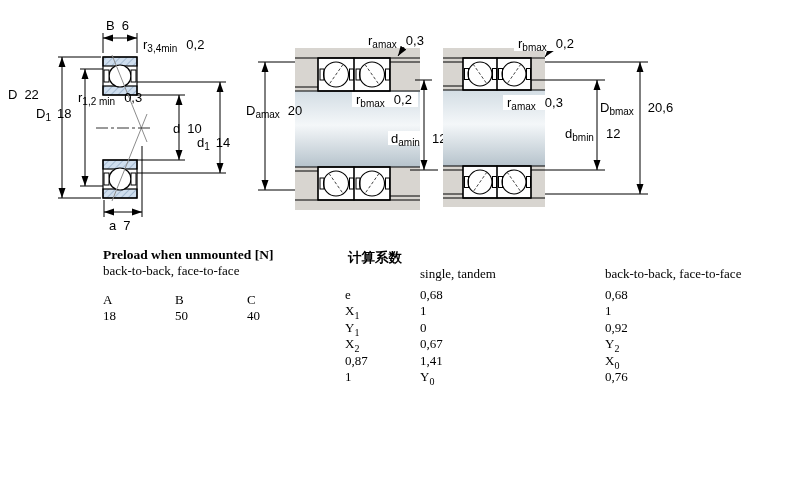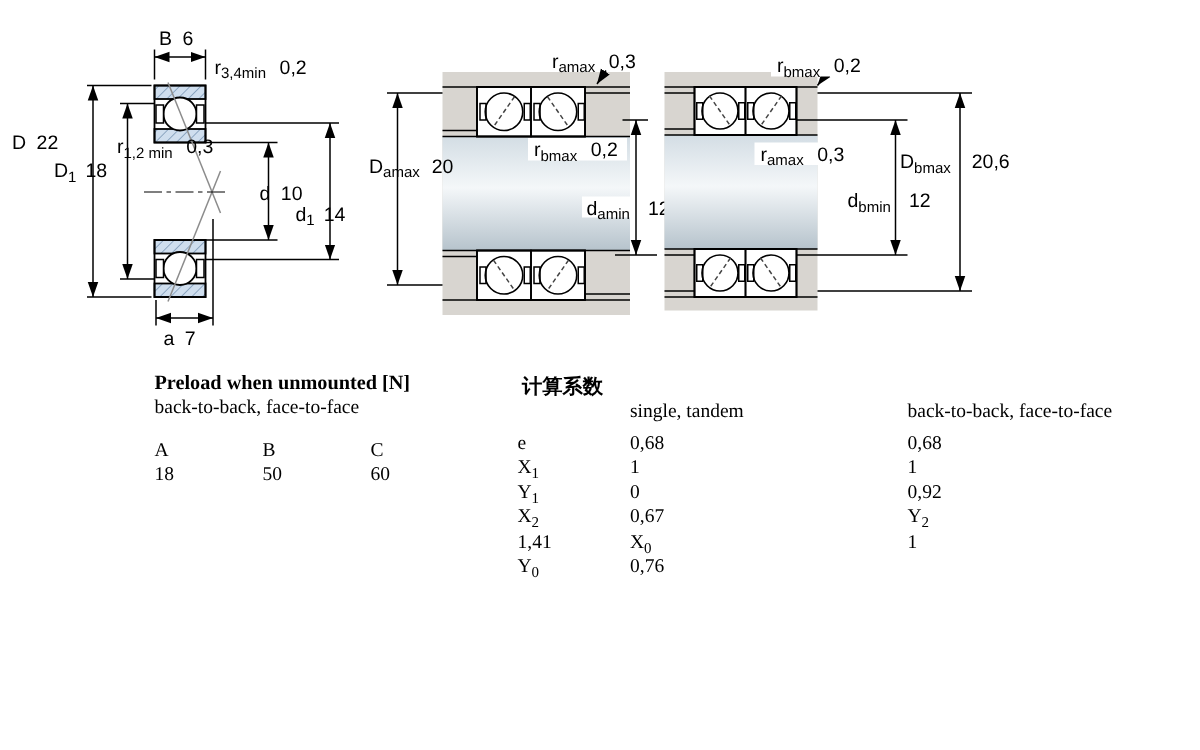--- a/index.html
+++ b/index.html
@@ -210,21 +210,21 @@
 
   <div class="preload">
     <div class="title">Preload when unmounted [N]</div>
     <div class="subtitle">back-to-back, face-to-face</div>
     <div class="grid">
       <div class="cell">A</div>
       <div class="cell">B</div>
       <div class="cell">C</div>
       <div class="cell">18</div>
       <div class="cell">50</div>
-      <div class="cell">60</div>
+      <div class="cell">40</div>
     </div>
   </div>
 
   <div class="factors-title">计算系数</div>
 
   <div class="factors">
     <div class="cell"></div>
     <div class="cell">single, tandem</div>
     <div class="cell">back-to-back, face-to-face</div>
 
@@ -237,20 +237,21 @@
     <div class="cell">1</div>
 
     <div class="cell"><span>Y</span><sub>1</sub></div>
     <div class="cell">0</div>
     <div class="cell">0,92</div>
 
     <div class="cell"><span>X</span><sub>2</sub></div>
     <div class="cell">0,67</div>
 
     <div class="cell"><span>Y</span><sub>2</sub></div>
+    <div class="cell">0,87</div>
     <div class="cell">1,41</div>
 
     <div class="cell"><span>X</span><sub>0</sub></div>
     <div class="cell">1</div>
 
     <div class="cell"><span>Y</span><sub>0</sub></div>
     <div class="cell">0,76</div>
   </div>
 </div>
 

